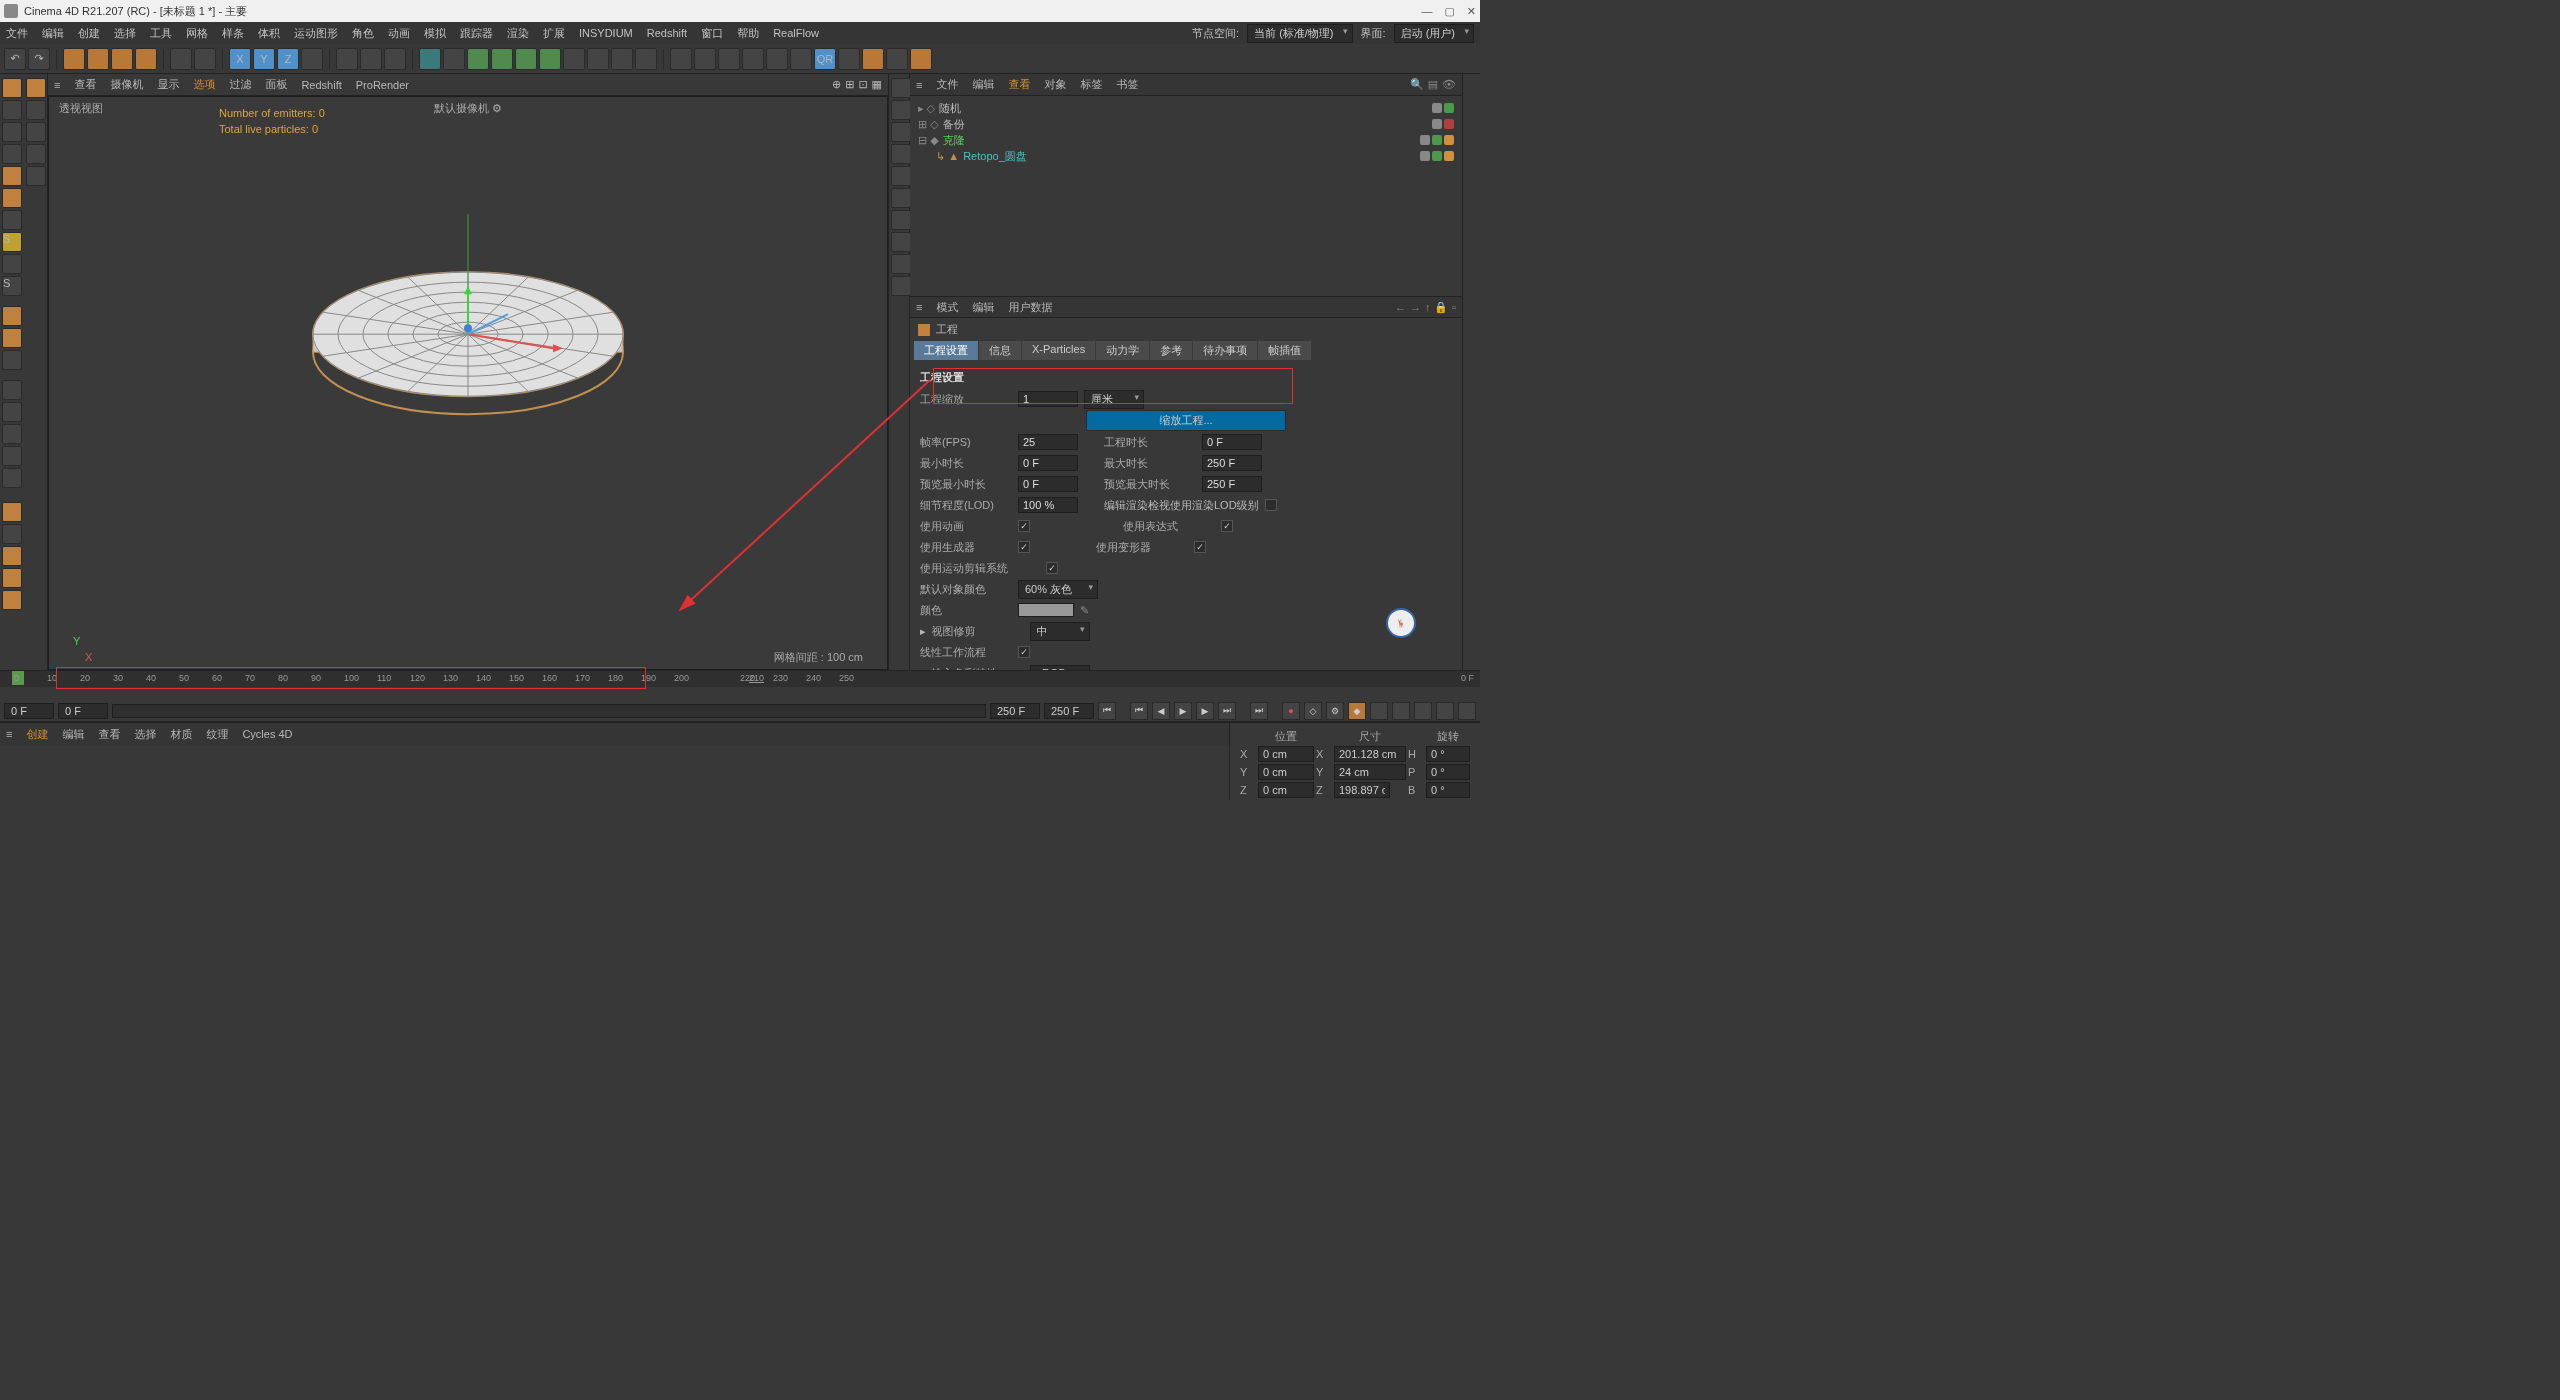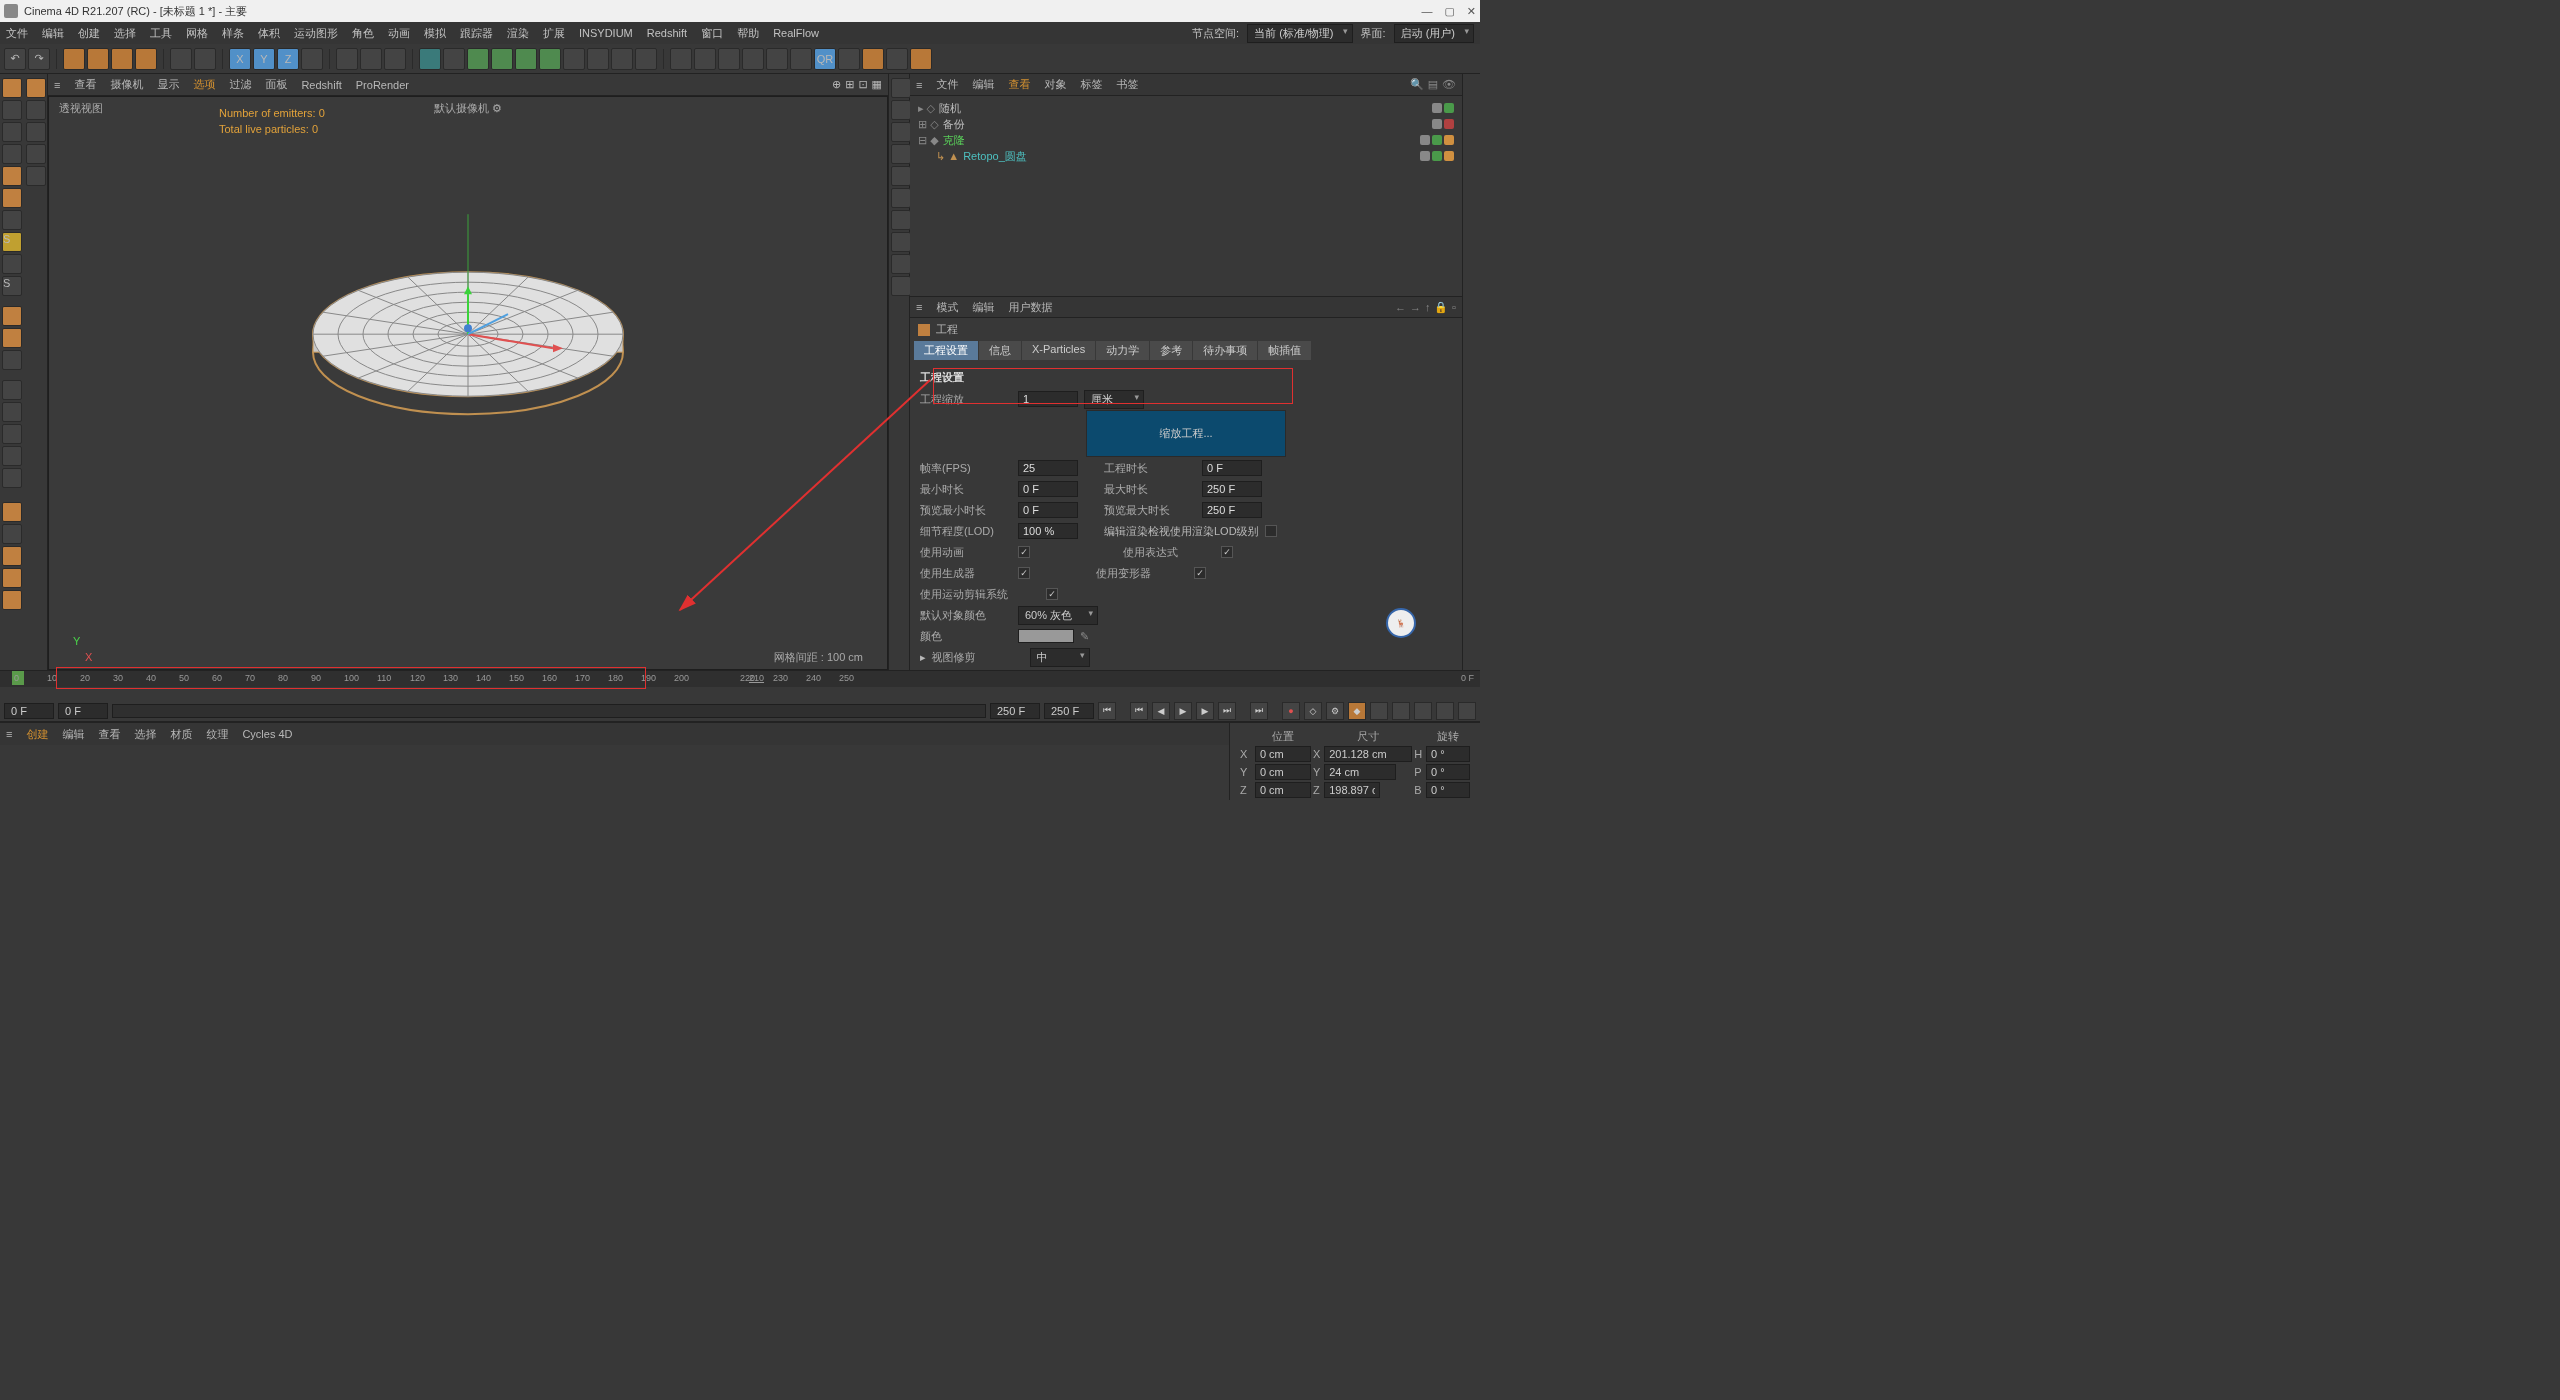--- a/index.html
+++ b/index.html
@@ -63,21 +63,21 @@
 .attr-title .cube { width: 12px; height: 12px; background: #c08040; }
 .attr-tabs { display: flex; gap: 1px; padding: 0 4px; flex-wrap: wrap; }
 .attr-tab { background: #4a4a4a; padding: 2px 10px; color: #ccc; }
 .attr-tab.active { background: #5a7a9a; color: #fff; }
 .attr-body { padding: 6px 10px; overflow: auto; flex: 1; }
 .section-h { color: #ddd; font-weight: bold; margin: 4px 0; }
 .frow { display: flex; align-items: center; min-height: 20px; gap: 6px; margin: 1px 0; }
 .flabel { width: 92px; color: #aaa; position: relative; }
 .finput { background: #2c2c2c; border: 1px solid #1e1e1e; padding: 1px 4px; color: #ddd; width: 60px; text-align: left; }
 .fcheck { width: 12px; height: 12px; background: #2c2c2c; border: 1px solid #555; display: inline-flex; align-items: center; justify-content: center; color: #ccc; font-size: 9px; }
-.fbtn { background: #0c4a6e; border: 1px solid #2a2a2a; padding: 15px 10px; color: #ccc; }
+.fbtn { background: #0369a1; border: 1px solid #2a2a2a; padding: 2px 10px; color: #ccc; }
 .color-swatch { width: 56px; height: 14px; background: #999; border: 1px solid #1e1e1e; }
 .hl-box { border: 1px solid #e03030; position: absolute; pointer-events: none; }
 
 .timeline-area { height: 30px; background: #383838; border-top: 1px solid #222; display: flex; flex-direction: column; }
 .ruler { height: 16px; background: #2f2f2f; display: flex; position: relative; }
 .ruler .tick { position: absolute; color: #999; font-size: 9px; top: 2px; }
 .ruler .cursor { position: absolute; top: 0; width: 12px; height: 14px; background: #5a9a4a; left: 12px; }
 .tl-row { height: 22px; display: flex; align-items: center; gap: 4px; padding: 0 4px; }
 .tl-input { background: #2c2c2c; border: 1px solid #1e1e1e; padding: 1px 6px; color: #ccc; width: 50px; }
 .tl-track { flex: 1; height: 14px; background: #2f2f2f; border: 1px solid #1e1e1e; position: relative; }
@@ -541,21 +541,21 @@
         <td class="lbl" style="text-align:center">位置</td>
         <td></td>
         <td class="lbl" style="text-align:center">尺寸</td>
         <td></td>
         <td class="lbl" style="text-align:center">旋转</td>
       </tr>
       <tr>
         <td class="lbl">X</td>
         <td><input class="val" style="width: 56px;" value="0 cm"></td>
         <td class="lbl">X</td>
-        <td><input class="val" style="width: 88px;" value="201.128 cm"></td>
+        <td><input class="val" style="width: 72px;" value="201.128 cm"></td>
         <td class="lbl">H</td>
         <td><input class="val" style="width: 44px;" value="0 °"></td>
       </tr>
       <tr>
         <td class="lbl">Y</td>
         <td><input class="val" style="width: 56px;" value="0 cm"></td>
         <td class="lbl">Y</td>
         <td><input class="val" style="width: 72px;" value="24 cm"></td>
         <td class="lbl">P</td>
         <td><input class="val" style="width: 44px;" value="0 °"></td>

